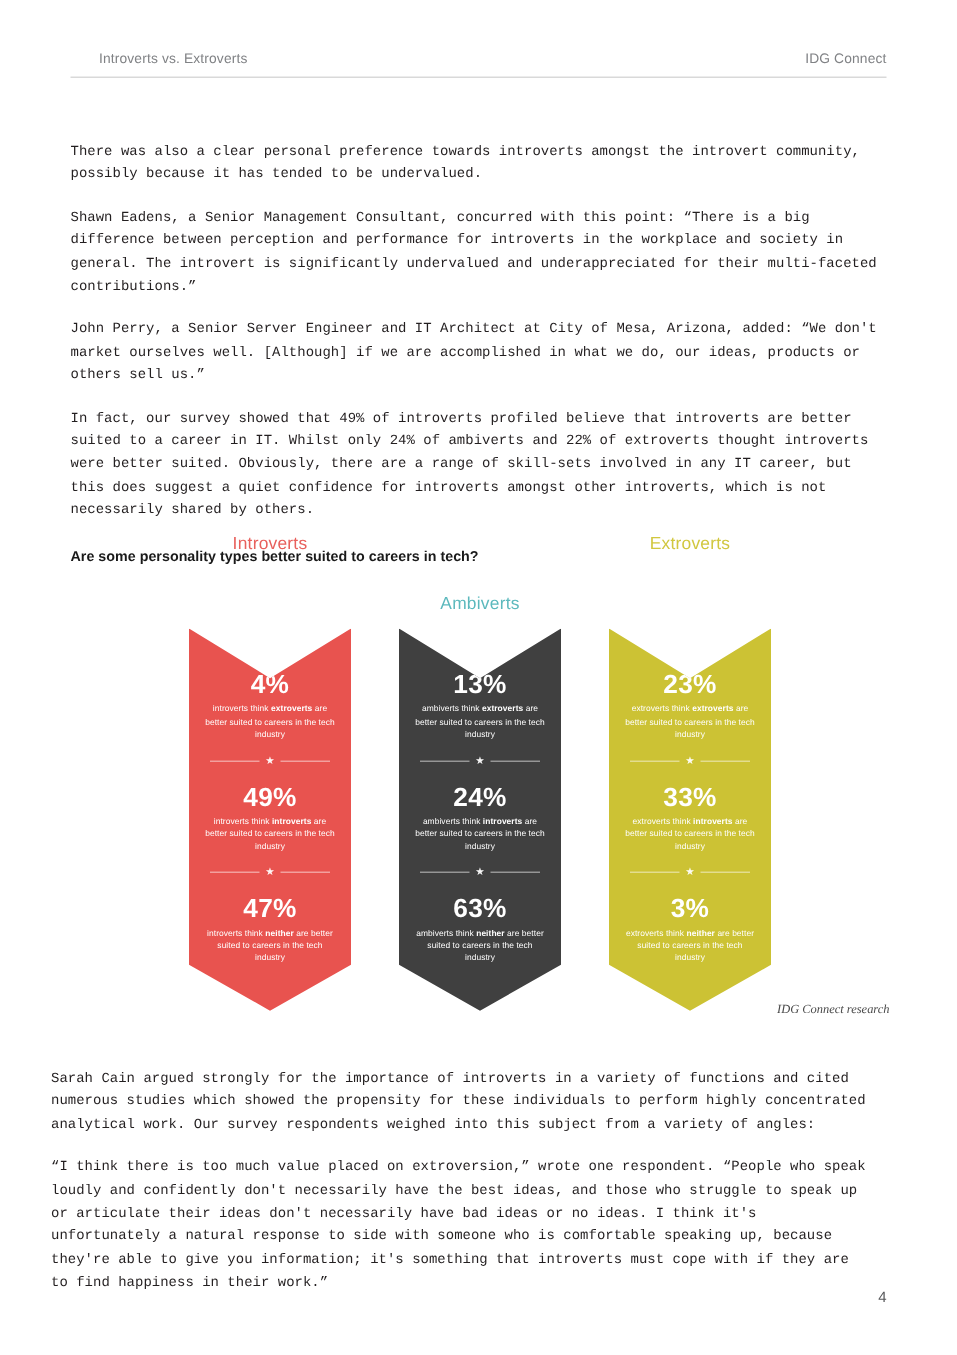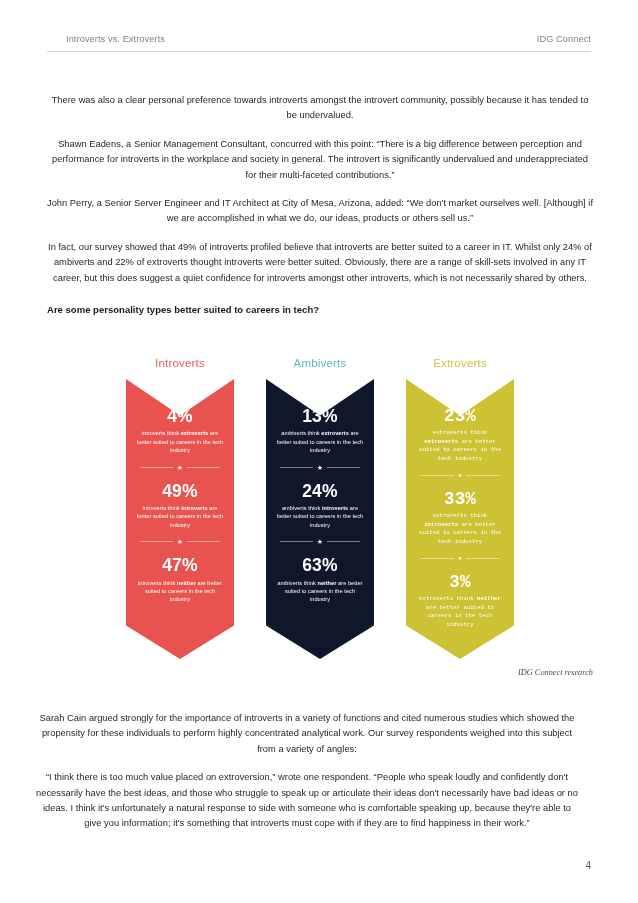--- a/index.html
+++ b/index.html
@@ -53,22 +53,23 @@
     top: 93px;
     left: 47px;
     width: 546px;
   }
 
   p.para {
     font-size: 9.3px;
     line-height: 15.4px;
     color: #231f20;
     margin-bottom: 13px;
-    text-align: center;
+    text-align: left;
     letter-spacing: .02px;
+    font-family: Liberation Mono, monospace;
   }
 
   h2.section-q {
     font-size: 9.5px;
     font-weight: bold;
     color: #1a1a1a;
     margin-top: 18px;
     margin-bottom: 6px;
     letter-spacing: .02px;
   }
@@ -87,21 +88,21 @@
     gap: 32px;
     margin-bottom: 10px;
   }
   .col-header {
     width: 108px;
     text-align: center;
     font-size: 11.6px;
     letter-spacing: .15px;
   }
   .col-header.intro  { color: #e8605c; }
-  .col-header.ambi   { color: #5cb9bd; }
+  .col-header.ambi   { color: #5cb9bd; margin-top: 40px; }
   .col-header.extro  { color: #d1c73f; }
 
   .banners {
     display: flex;
     justify-content: center;
     gap: 32px;
   }
 
   .banner {
     width: 108px;
@@ -112,22 +113,22 @@
     clip-path: polygon(
       0% 0%,
       50% 13%,
       100% 0%,
       100% 88%,
       50% 100%,
       0% 88%
     );
   }
   .banner.intro { background: #e8534f; }
-  .banner.ambi  { background: #0f172a; }
-  .banner.extro { background: #ccc234; font-family: Liberation Mono, monospace; }
+  .banner.ambi  { background: #404040; }
+  .banner.extro { background: #ccc234; }
 
   .stat-block {
     padding: 4px 9px 0 9px;
     text-align: center;
     color: #ffffff;
   }
   .stat-pct {
     font-size: 17.5px;
     font-weight: bold;
     letter-spacing: .2px;

